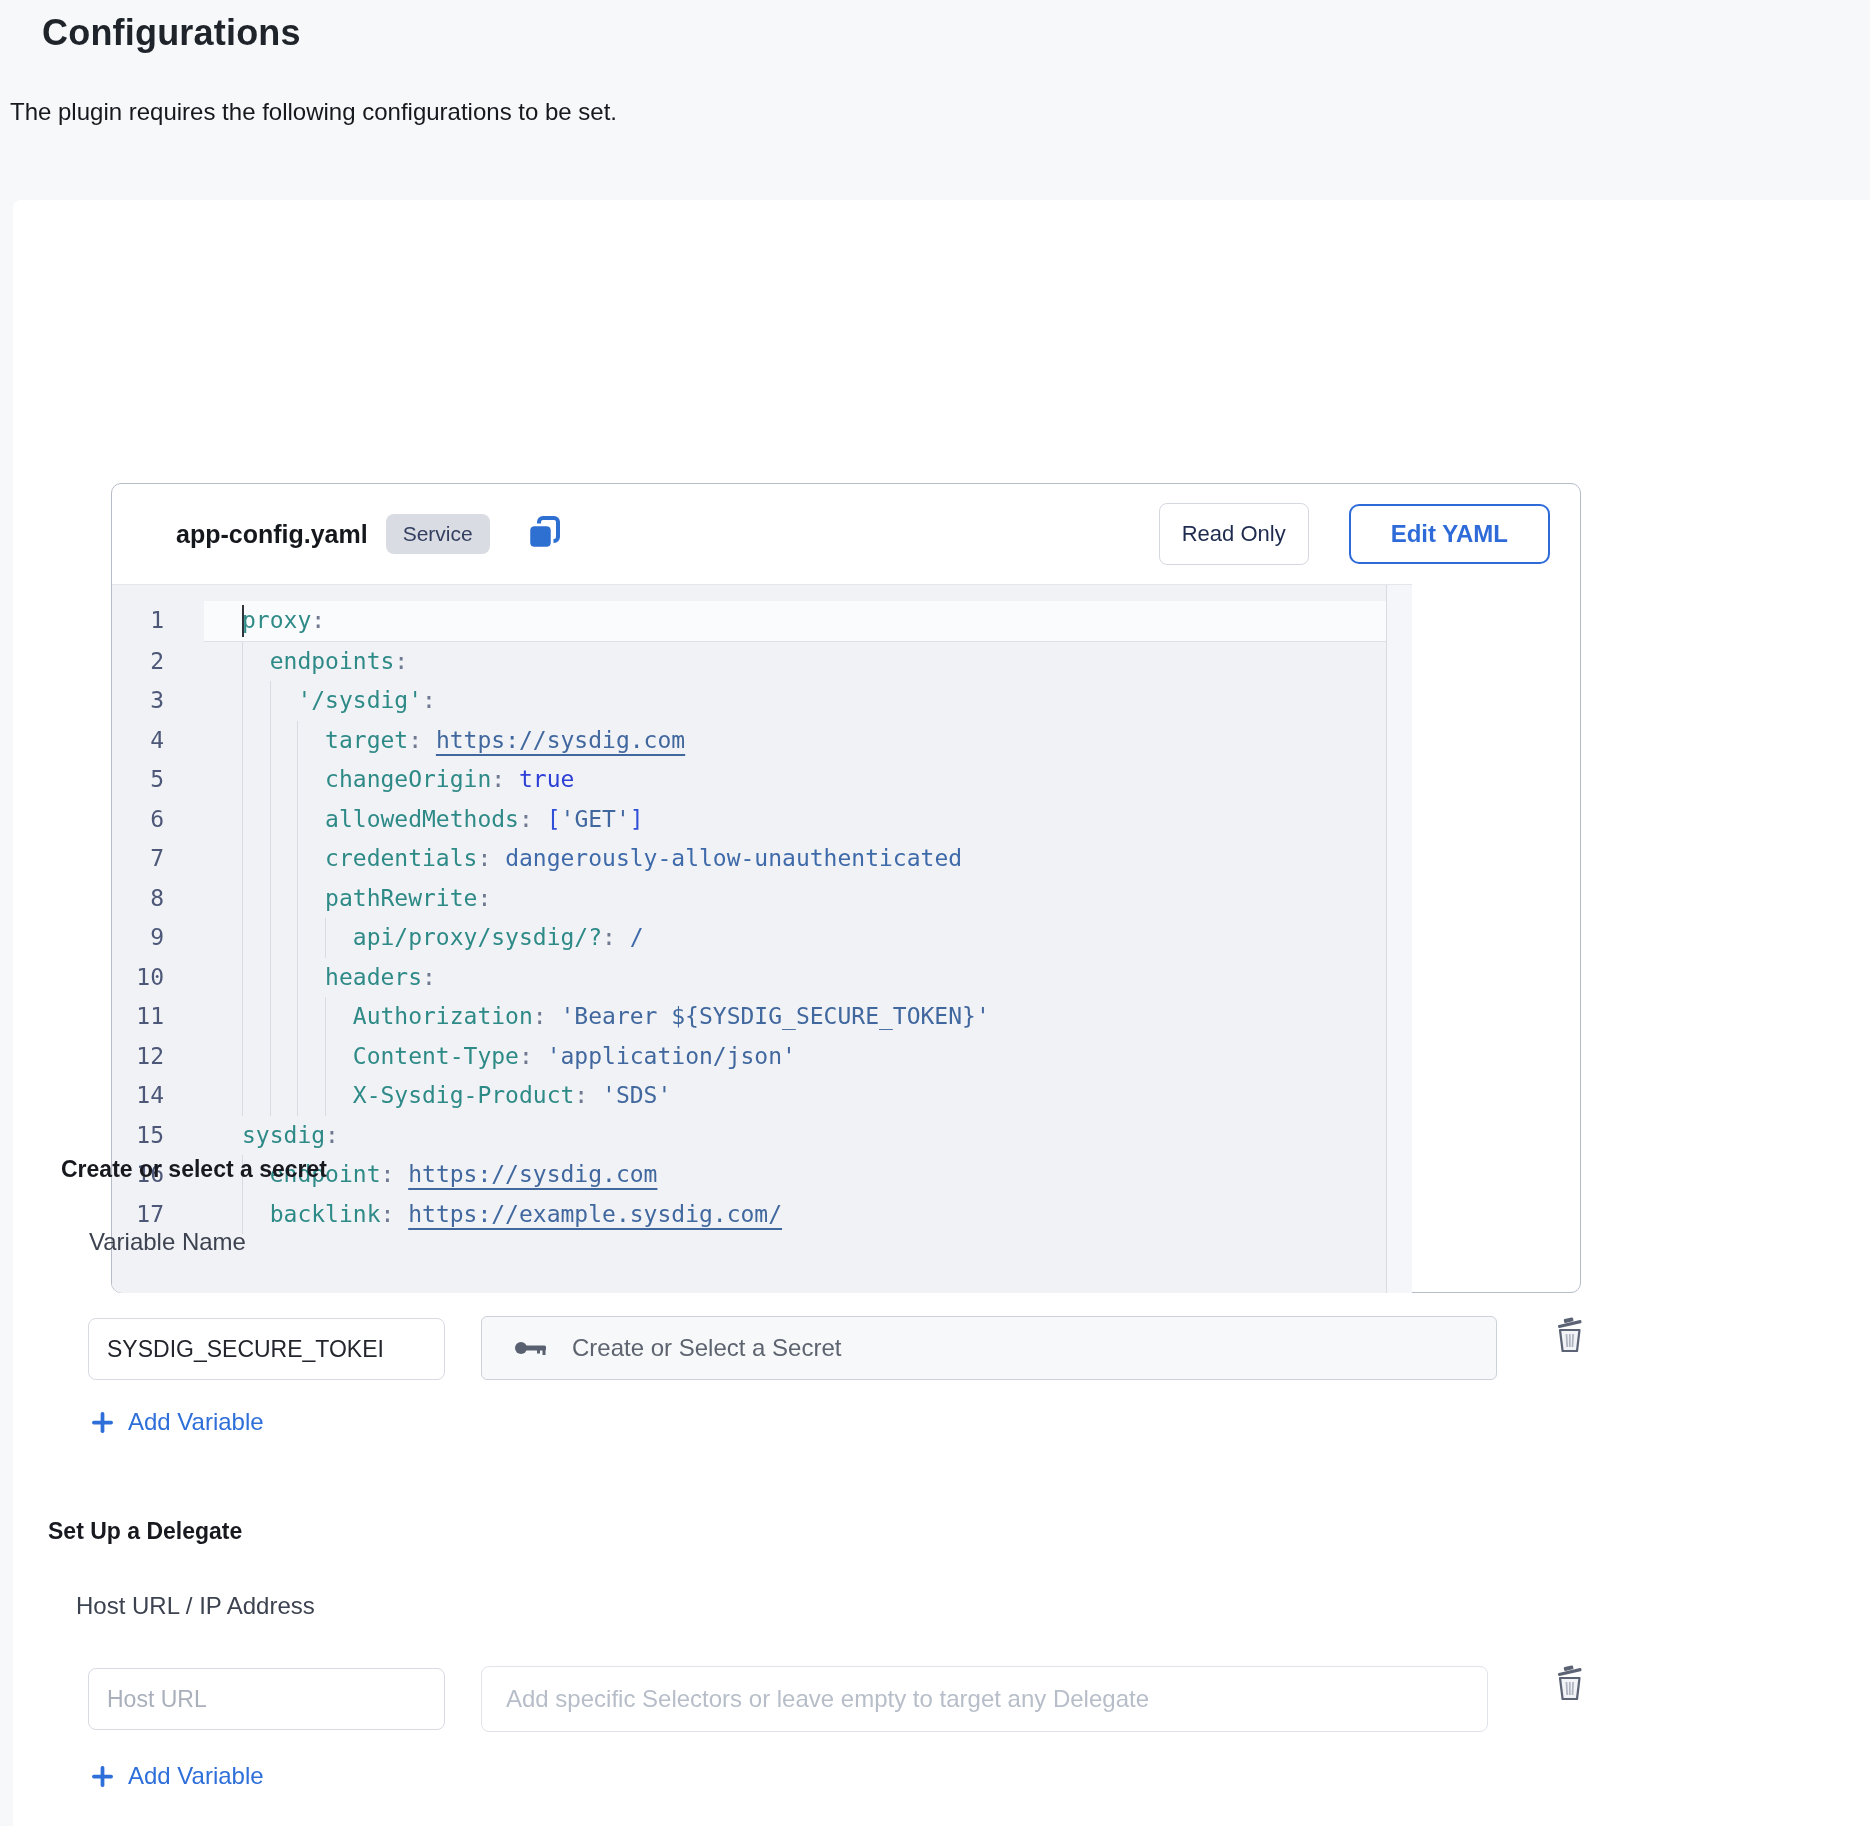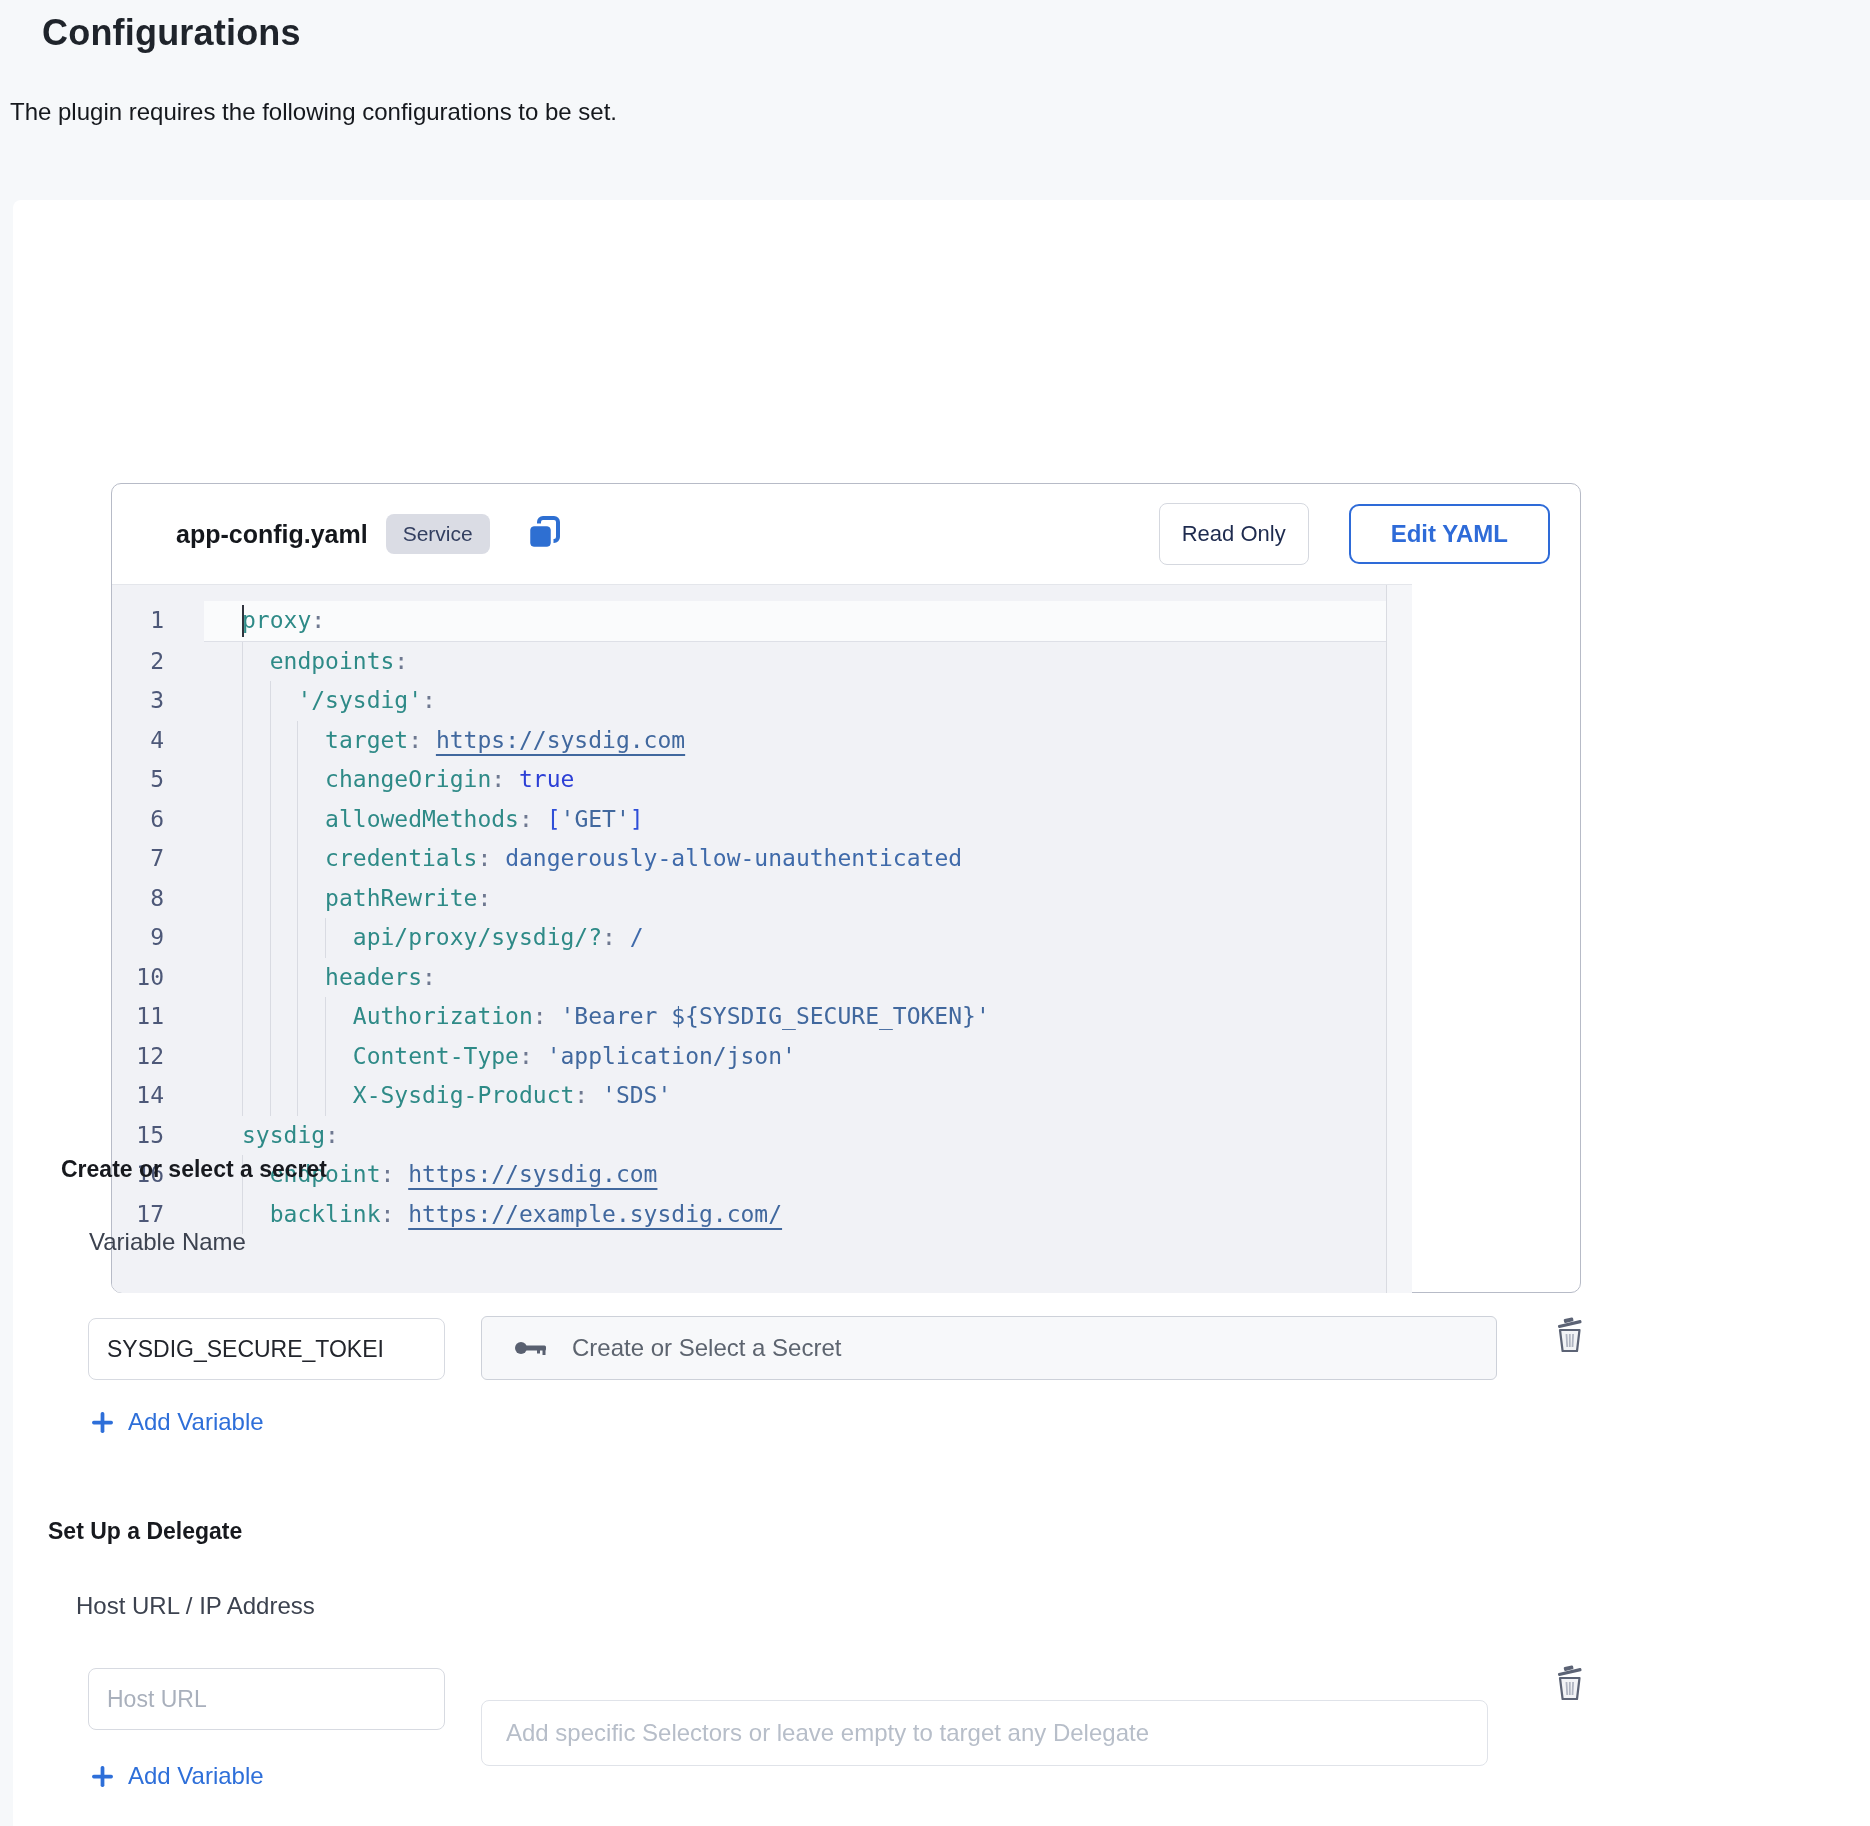--- a/index.html
+++ b/index.html
@@ -54,21 +54,21 @@
   .field-label { position:absolute; left:76px; font-size:24px; color:#3c424f; }
   .txt-input { position:absolute; height:62px; background:#fff; border:1px solid #d7dae1; border-radius:8px;
     font-family:inherit; font-size:23px; color:#22252c; padding:0 18px; outline:none; }
   .txt-input::placeholder { color:#a9b0bc; }
   .secret-select { position:absolute; left:481px; top:1316px; width:1016px; height:64px;
     background:#f7f8fa; border:1px solid #cdd1d9; border-radius:6px;
     display:flex; align-items:center; gap:24px; padding:0 32px; cursor:pointer; }
   .secret-select span { font-size:24px; color:#5d646f; }
   .selector-input { position:absolute; left:481px; top:1666px; width:1007px; height:66px;
     background:#fff; border:1px solid #e0e3e9; border-radius:8px;
-    font-family:inherit; font-size:24px; padding:16px 24px; outline:none;margin-top:34px; }
+    font-family:inherit; font-size:24px; padding:16px 24px; outline:none; }
   .selector-input::placeholder { color:#b7bec9; }
   .icon-btn { position:absolute; width:44px; height:44px; background:none; border:none; cursor:pointer;
     display:flex; align-items:center; justify-content:center; }
   .add-link { position:absolute; display:flex; align-items:center; gap:13px; background:none; border:none;
     cursor:pointer; color:#2e6fd9; font-size:24px; font-weight:500; font-family:inherit; }
 </style>
 </head>
 <body>
 
 <div class="page-title">Configurations</div>

